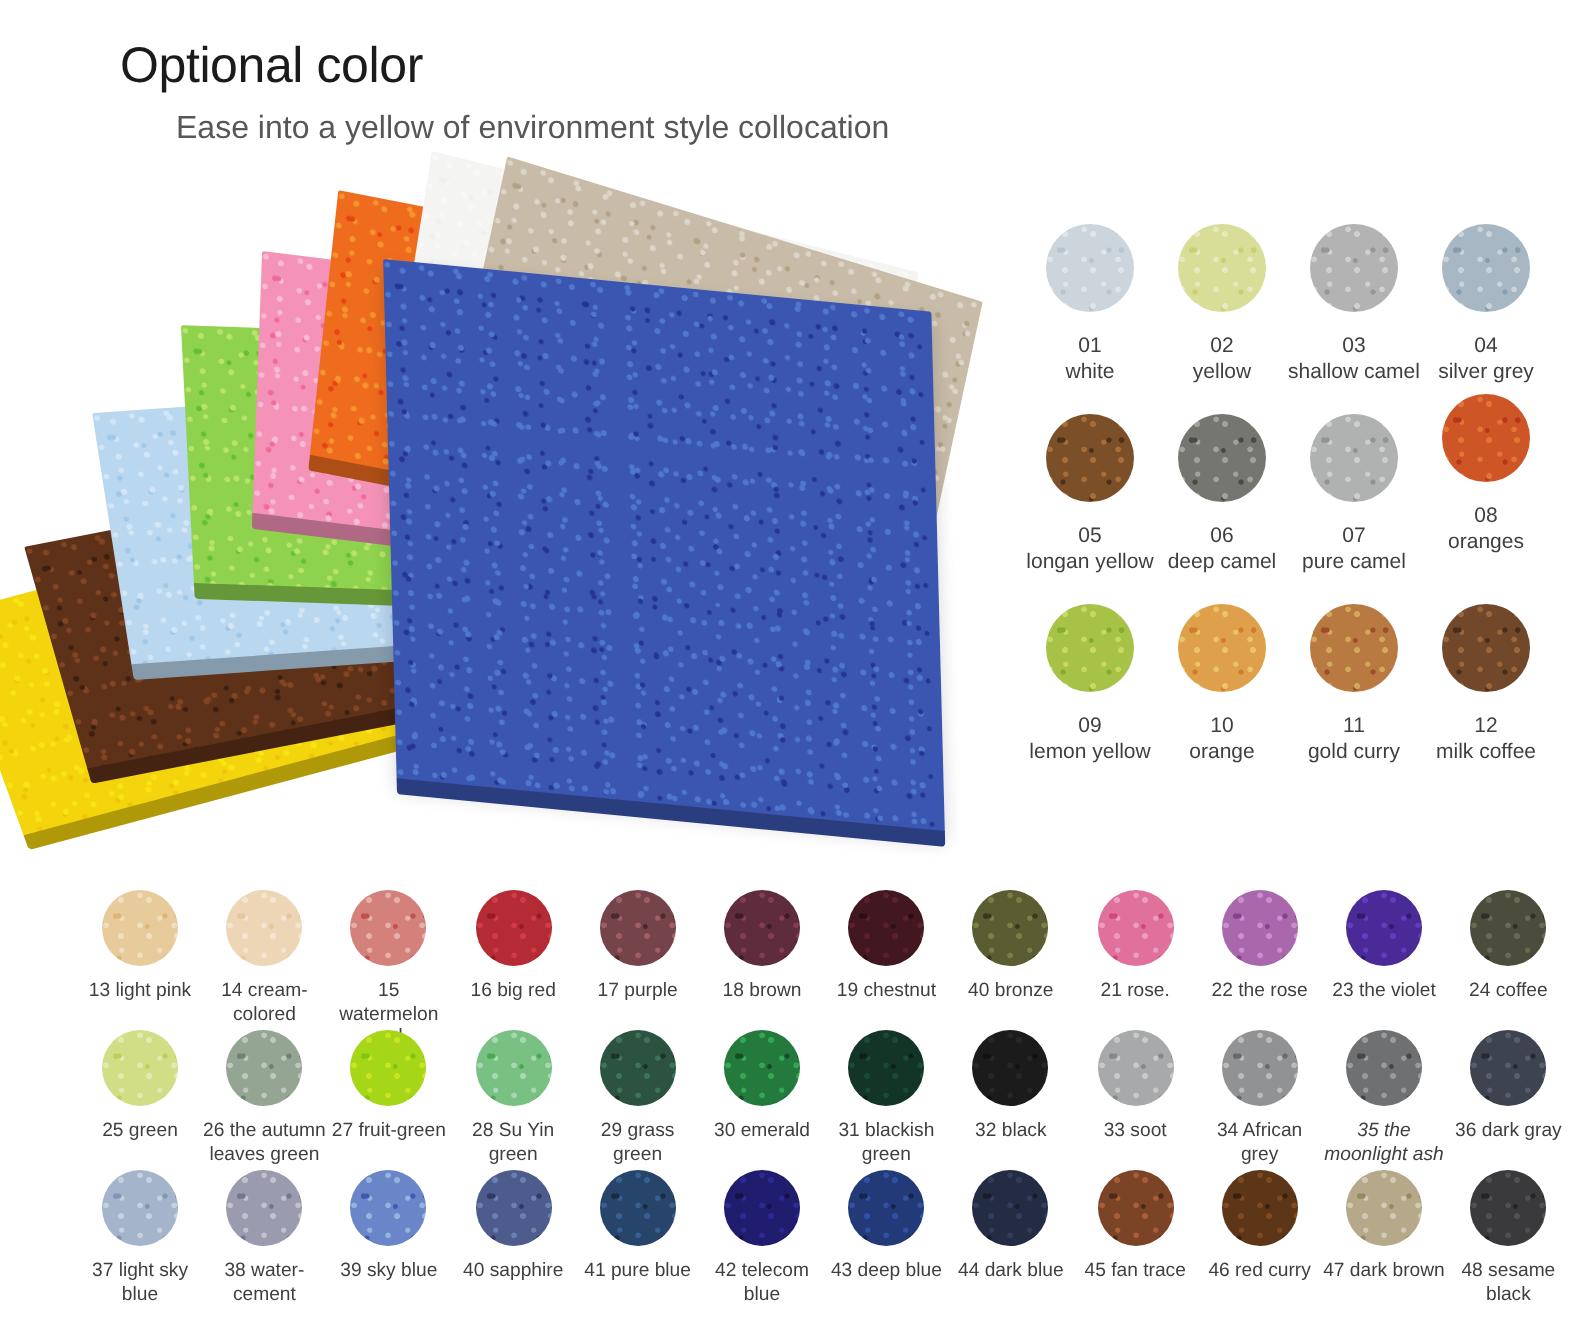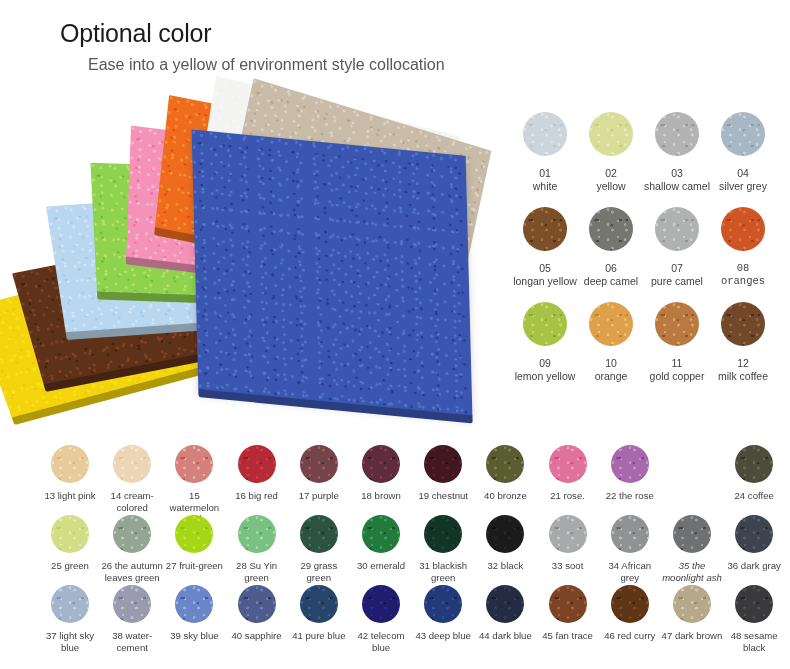--- a/index.html
+++ b/index.html
@@ -206,21 +206,21 @@
       <div class="sw-code-r">06</div>
       <div class="sw-name-r">deep camel</div>
     </div>
     <div class="sw-cell-r" style="left: 132px; top: 95px;">
       <div class="sw-dot-r" style="background: rgb(176, 177, 177);">
         <div class="noise"></div>
       </div>
       <div class="sw-code-r">07</div>
       <div class="sw-name-r">pure camel</div>
     </div>
-    <div class="sw-cell-r" style="left: 198px; top: 95px; font-family: Liberation Mono, monospace;">
+    <div class="sw-cell-r" style="left: 198px; top: 85px;">
       <div class="sw-dot-r" style="background: rgb(205, 85, 38);">
         <div class="noise"></div>
       </div>
       <div class="sw-code-r">08</div>
       <div class="sw-name-r">oranges</div>
     </div>
     <div class="sw-cell-r" style="left: 0px; top: 190px;">
       <div class="sw-dot-r" style="background: rgb(166, 195, 72);">
         <div class="noise"></div>
       </div>
@@ -232,21 +232,21 @@
         <div class="noise"></div>
       </div>
       <div class="sw-code-r">10</div>
       <div class="sw-name-r">orange</div>
     </div>
     <div class="sw-cell-r" style="left: 132px; top: 190px;">
       <div class="sw-dot-r" style="background: rgb(185, 122, 66);">
         <div class="noise"></div>
       </div>
       <div class="sw-code-r">11</div>
-      <div class="sw-name-r">gold copper</div>
+      <div class="sw-name-r">gold curry</div>
     </div>
     <div class="sw-cell-r" style="left: 198px; top: 190px;">
       <div class="sw-dot-r" style="background: rgb(113, 73, 42);">
         <div class="noise"></div>
       </div>
       <div class="sw-code-r">12</div>
       <div class="sw-name-r">milk coffee</div>
     </div>
   </div>
 
@@ -304,20 +304,26 @@
         <div class="noise"></div>
       </div>
       <div class="sw-label-b">21 rose.</div>
     </div>
     <div class="sw-cell-b" style="left: 598.8px; top: 5px;">
       <div class="sw-dot-b" style="background: rgb(169, 103, 172);">
         <div class="noise"></div>
       </div>
       <div class="sw-label-b">22 the rose</div>
     </div>
+    <div class="sw-cell-b" style="left: 661px; top: 5px;">
+      <div class="sw-dot-b" style="background: rgb(74, 42, 150);">
+        <div class="noise"></div>
+      </div>
+      <div class="sw-label-b">23 the violet</div>
+    </div>
     <div class="sw-cell-b" style="left: 723.2px; top: 5px;">
       <div class="sw-dot-b" style="background: rgb(76, 76, 60);">
         <div class="noise"></div>
       </div>
       <div class="sw-label-b">24 coffee</div>
     </div>
     <div class="sw-cell-b" style="left: 39px; top: 75px;">
       <div class="sw-dot-b" style="background: rgb(209, 222, 134);">
         <div class="noise"></div>
       </div>

